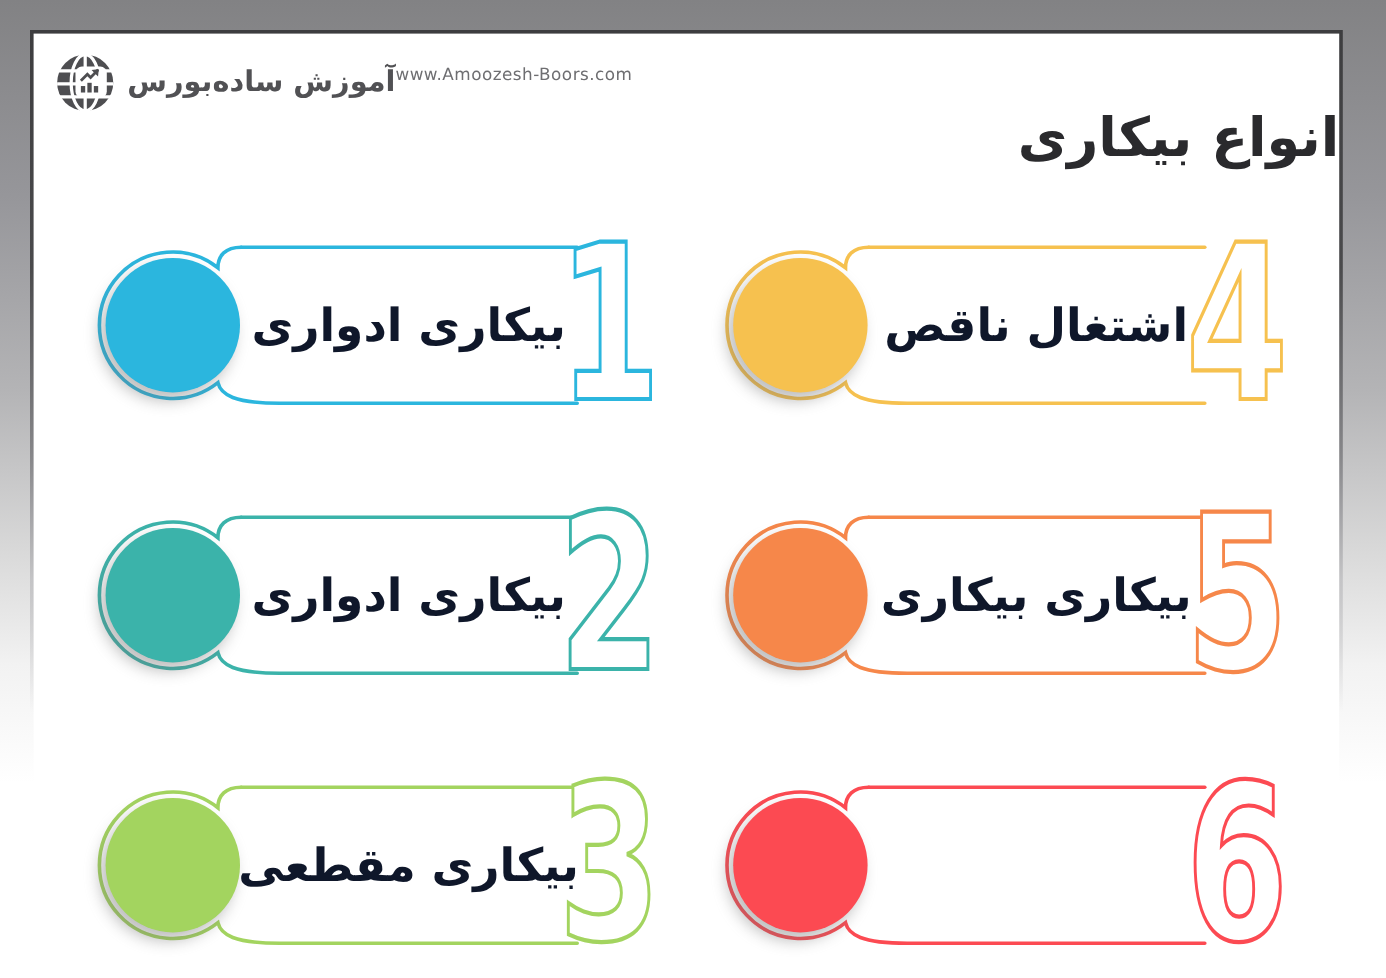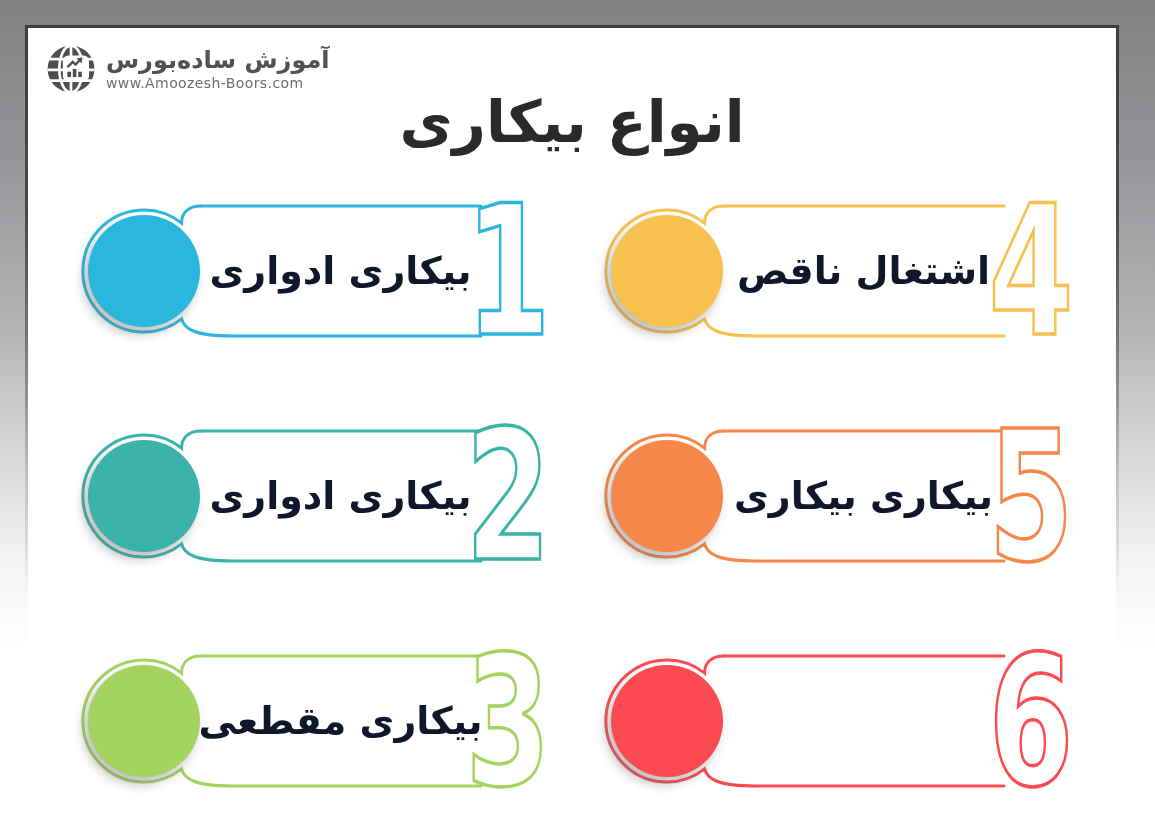--- a/index.html
+++ b/index.html
@@ -11,28 +11,28 @@
   .frame{
     position:absolute;left:25px;right:36px;top:25px;bottom:0;
     padding:3px;box-sizing:border-box;
     background:linear-gradient(180deg,#3d3d3f 0%,#4a4a4c 25%,#87878a 45%,#c4c4c6 58%,rgba(255,255,255,0) 72%);
   }
   .page{position:relative;width:100%;height:100%;background:#fff;}
 
   
   .logo{position:absolute;top:14px;left:16px;display:flex;align-items:center;gap:8px;}
   .logo svg{display:block;}
-  .logo-txt{display:flex;flex-direction:column;align-items:flex-start;text-align:right;}
+  .logo-txt{display:flex;flex-direction:row;align-items:flex-start;text-align:right;}
   .logo-name{font-size:24px;font-weight:bold;color:#515154;direction:rtl;line-height:1.15;}
   .logo-url{font-size:14px;color:#6e6e71;letter-spacing:.4px;}
 
   
   .title{
-    position:absolute;top:60px;left:0;width:100%;text-align:center;
-    font-size:58px;font-weight:bold;color:#2a2a2d;direction:rtl;
+    position:absolute;top:60px;left:0;width:100%;text-align:right;
+    font-size:45px;font-weight:bold;color:#2a2a2d;direction:rtl;
   }
 
   
   .grid{
     position:absolute;left:55px;top:168px;
     display:grid;grid-template-columns:465px 465px;column-gap:58px;row-gap:75px;
   }
   .card{position:relative;width:465px;height:150px;color:var(--c,#999);}
   .card svg.deco{display:block;width:465px;height:150px;overflow:visible;}
   .frame-line{fill:none;stroke:currentColor;stroke-width:3;stroke-linecap:round;}

